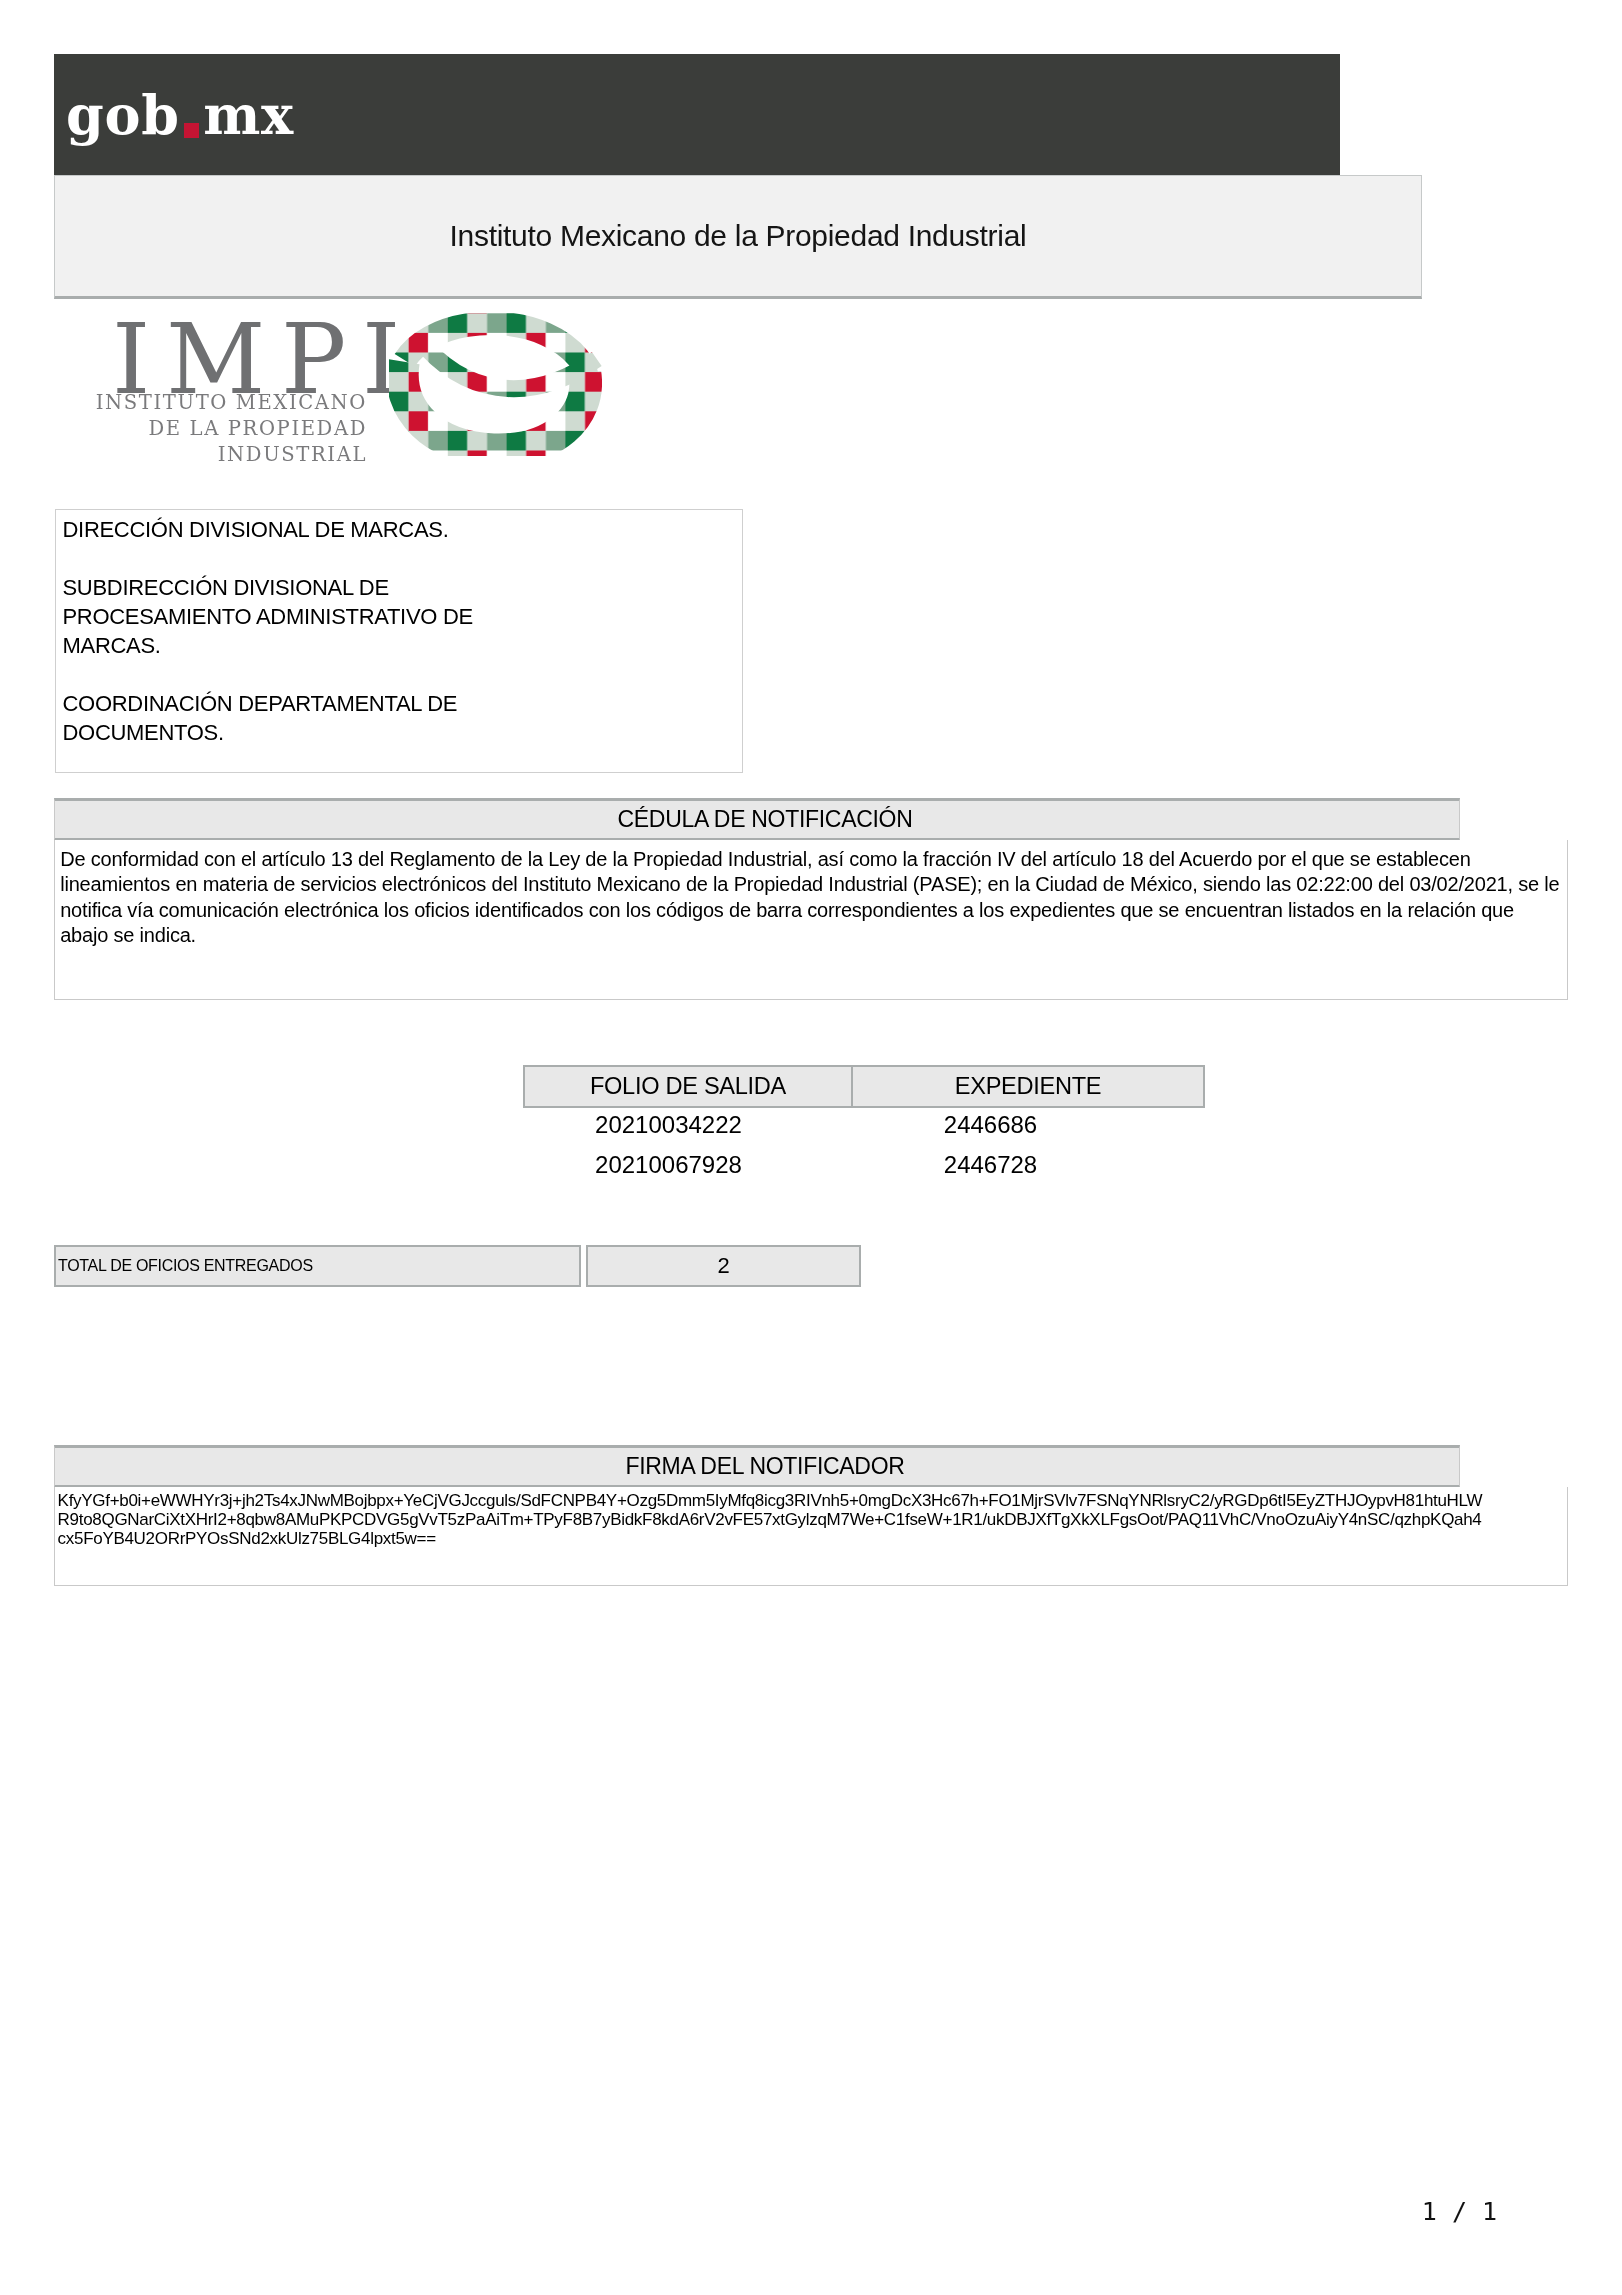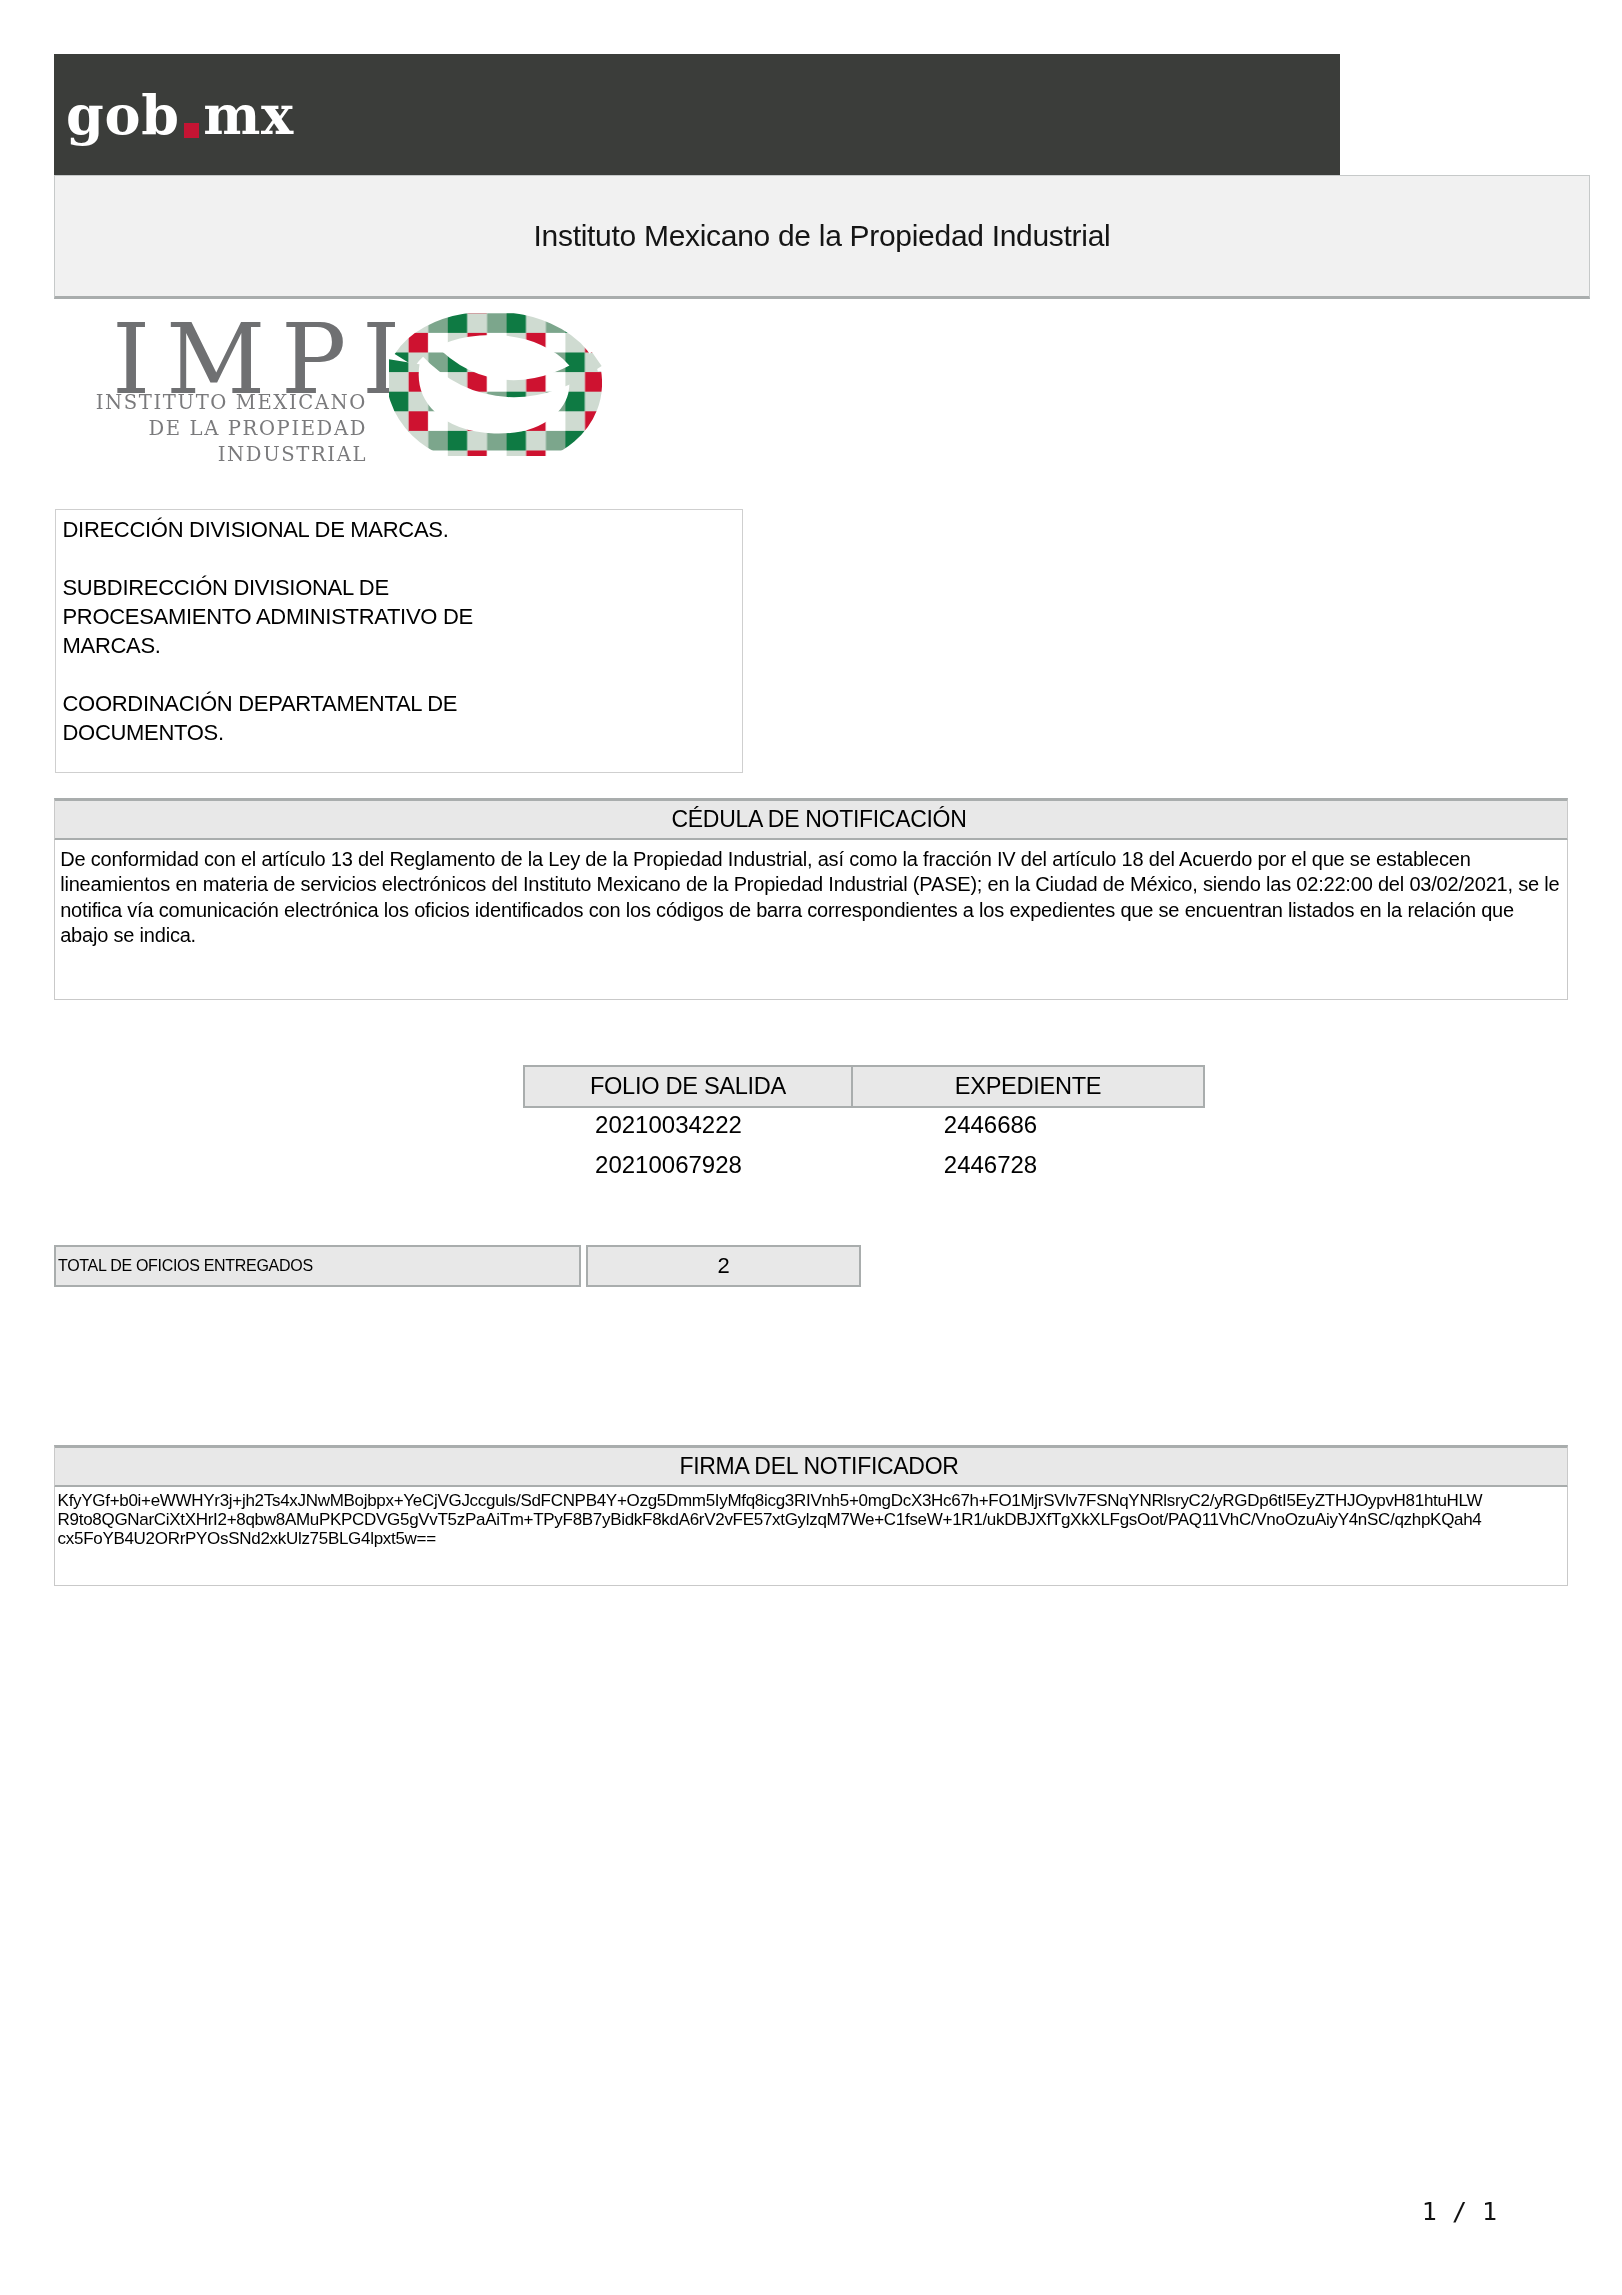--- a/index.html
+++ b/index.html
@@ -24,21 +24,21 @@
     display: flex; align-items: baseline;
   }
   .gob-dot {
     display: inline-block; width: 14.4px; height: 14.4px;
     background: var(--brand-red, #c41433);
     margin: 0 4.6px; align-self: flex-end; margin-bottom: 3.9px;
   }
 
   
   .title-bar {
-    position: absolute; left: 54px; top: 175px; width: 1536px; height: 124px;
+    position: absolute; left: 54px; top: 175px; width: 1368px; height: 124px;
     background: var(--panel-gray, #f1f1f1);
     border: 0.7px solid #c6c9c9;
     border-bottom: 3.9px solid var(--border-strong, #a9adad);
     display: flex; align-items: center; justify-content: center;
     font-size: 30px; color: #151515; letter-spacing: -0.3px;
   }
 
   
   .impi { position: absolute; left: 54px; top: 314px; width: 589px; height: 180px; }
   .impi-acronym {
@@ -56,21 +56,21 @@
   
   .dept-box {
     position: absolute; left: 55px; top: 509px; width: 688px; height: 264px;
     border: 0.7px solid #cfcfcf; padding: 5.2px 6.5px;
     font-size: 22px; line-height: 29px; letter-spacing: -0.3px; color: #000;
   }
   .dept-line { min-height: 29px; white-space: nowrap; overflow: hidden; }
 
   
   .section-bar {
-    position: absolute; left: 54px; width: 1514px; height: 43px;
+    position: absolute; left: 54px; width: 1406px; height: 43px;
     background: var(--bar-gray, #e8e8e8);
     border-top: 3.3px solid var(--border-strong, #a9adad);
     border-bottom: 3.3px solid var(--border-strong, #a9adad);
     border-left: 0.7px solid var(--border-light, #c9c9c9);
     border-right: 0.7px solid var(--border-light, #c9c9c9);
     display: flex; align-items: center; justify-content: center;
     font-size: 23px; letter-spacing: -0.3px; color: #000; padding-left: 16px;
   }
   .cedula-bar { top: 798px; }
   .firma-bar  { top: 1445px; }

